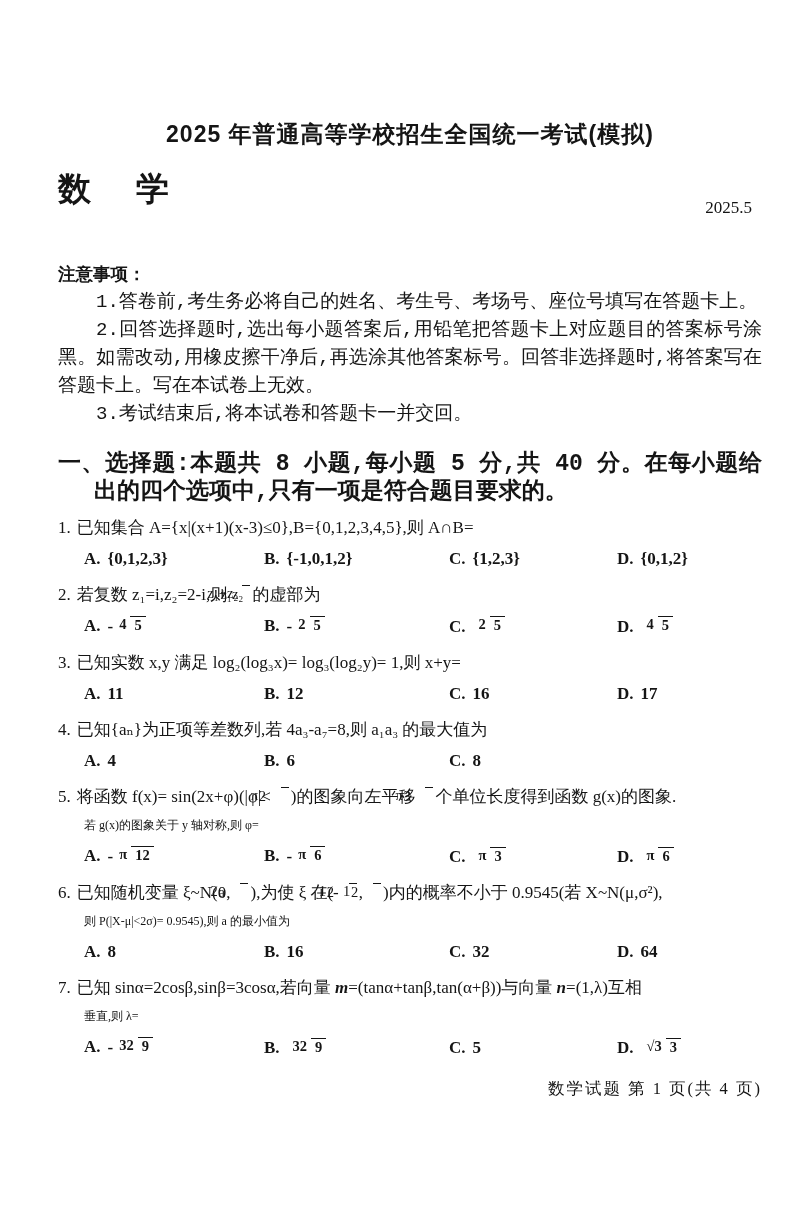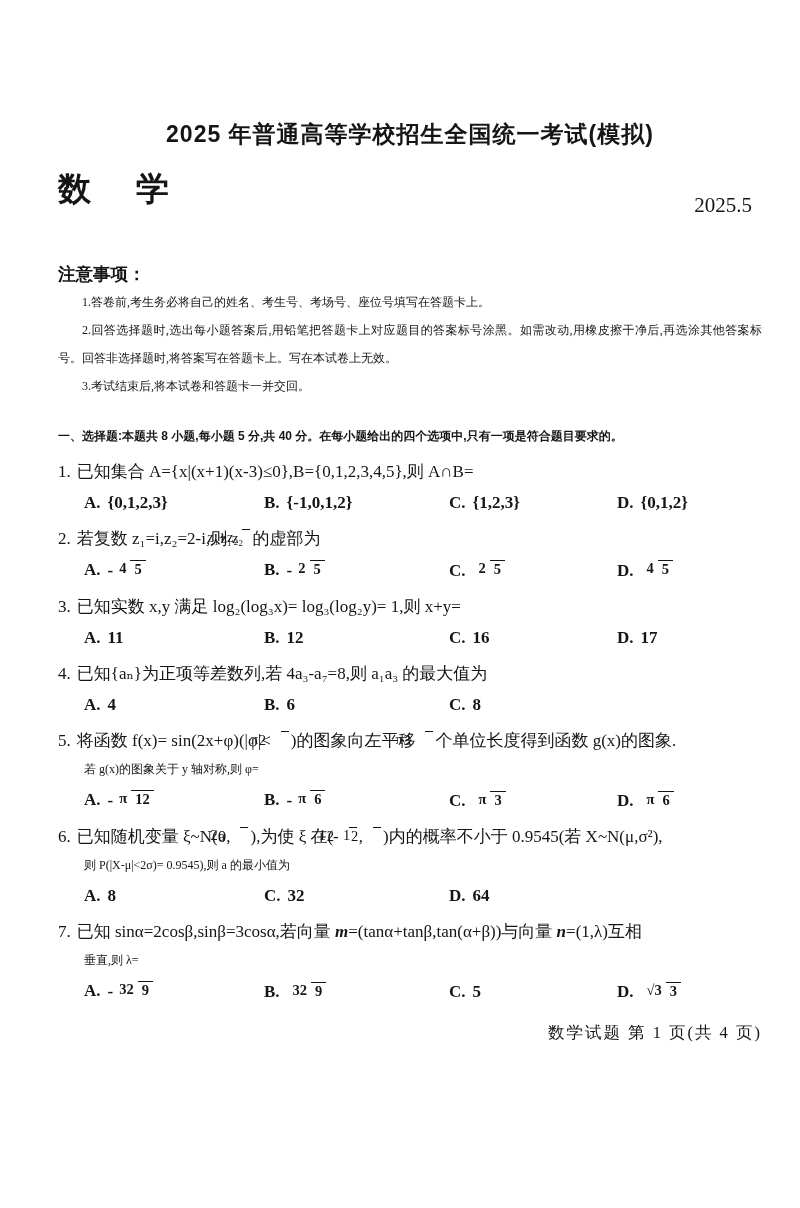--- a/index.html
+++ b/index.html
@@ -34,45 +34,46 @@
     text-align: left;
     font-family: Liberation Mono, monospace;
     font-weight: bold;
     font-size: 33px;
     letter-spacing: 6px;
     line-height: 56px;
   }
   .exam-date {
     position: absolute;
     right: 10px; bottom: 2px;
-    font-size: 21px;
+    font-size: 17px;
   }
 
   
   .notice { margin-top: 40px; }
   .notice-title {
     font-family: "Liberation Sans", "DejaVu Sans", sans-serif;
     font-weight: bold;
     font-size: 17.5px;
     line-height: 28px;
   }
   .notice-item {
     margin: 0;
-    font-size: 12px;
+    font-size: 19px;
     line-height: 28px;
     text-align: justify;
     text-indent: 2em;
+    font-family: Liberation Mono, monospace;
   }
 
   
   .section-heading {
     margin-top: 22px;
-    font-family: Liberation Sans, sans-serif;
-    font-weight: bold;
-    font-size: 12px;
+    font-family: Liberation Mono, monospace;
+    font-weight: bold;
+    font-size: 23px;
     line-height: 28px;
     padding-left: 36px;
     text-indent: -36px;
     text-align: justify;
   }
 
   
   .q { margin-top: 8px; }
   .stem {
     font-size: 17px;
@@ -231,20 +232,21 @@
         </span><span>),为使 ξ 在(-</span><span class="frac">
           <span class="fnum">1</span>
           <span class="fden">2</span>
         </span><span>,</span><span class="frac">
           <span class="fnum">1</span>
           <span class="fden">2</span>
         </span><span>)内的概率不小于 0.9545(若 X~N(μ,σ²),</span></div>
     <div class="stem-line2">则 P(|X-μ|&lt;2σ)= 0.9545),则 a 的最小值为</div>
     <div class="options">
       <span class="opt"><span class="opt-label">A.</span><span>8</span></span>
+      <span class="opt"><span class="opt-label">B.</span><span>16</span></span>
       <span class="opt"><span class="opt-label">C.</span><span>32</span></span>
       <span class="opt"><span class="opt-label">D.</span><span>64</span></span>
     </div>
   </div>
 
   <div class="q">
     <div class="stem"><span class="qnum">7.</span><span>已知 sinα=2cosβ,sinβ=3cosα,若向量 </span><b><i>m</i></b><span>=(tanα+tanβ,tan(α+β))与向量 </span><b><i>n</i></b><span>=(1,λ)互相</span></div>
     <div class="stem-line2">垂直,则 λ=</div>
     <div class="options">
       <span class="opt"><span class="opt-label">A.</span><span class="sign">-</span><span class="frac">

